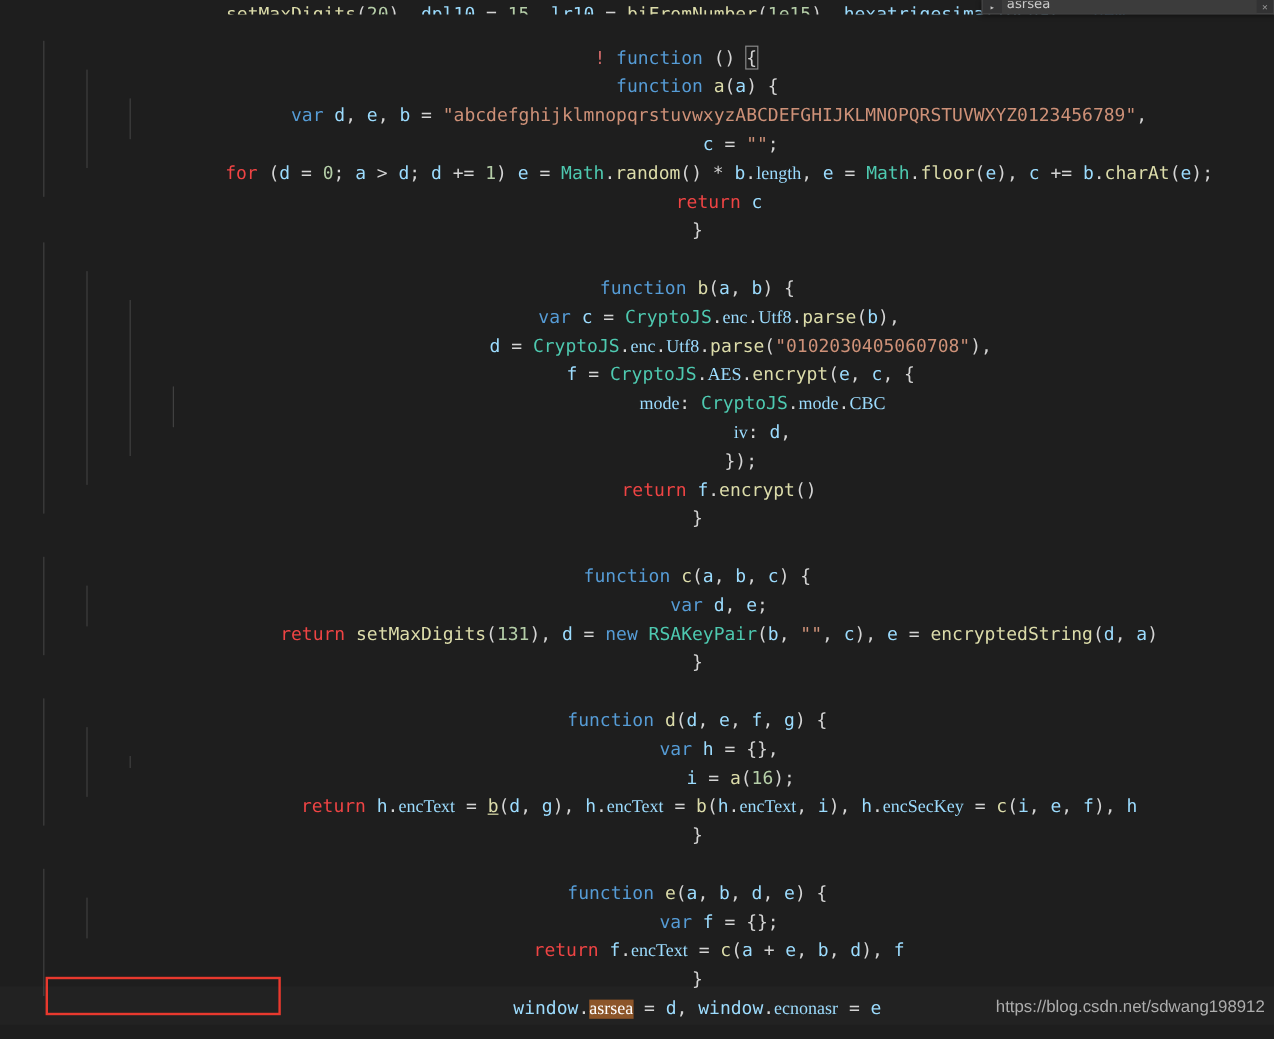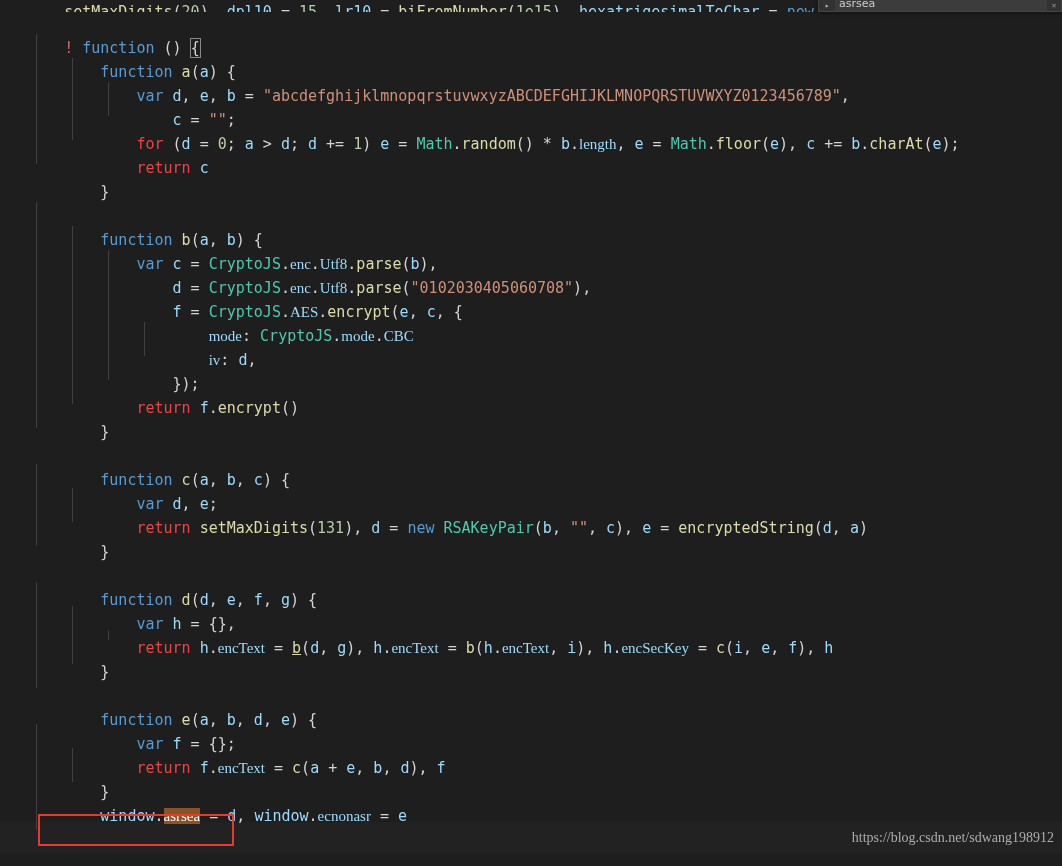--- a/index.html
+++ b/index.html
@@ -84,20 +84,21 @@
 
   
   #code-area {
     position: absolute;
     top: 0;
     left: 0;
     width: 1062px;
     height: 866px;
     padding: 0;
     overflow: hidden;
+    text-align: center;
   }
   .code-line {
     position: relative;
     height: 24px;
     line-height: 24px;
     font-size: 15px;
     white-space: pre;
     font-family: "DejaVu Sans Mono", "Liberation Mono", monospace;
     letter-spacing: 0px;
     padding-left: 10px;
@@ -163,21 +164,21 @@
     z-index: 20;
   }
 
   
   #watermark {
     position: absolute;
     right: 8px;
     bottom: 20px;
     color: #b9b9b9;
     font-size: 14px;
-    font-family: Liberation Serif, serif;
+    font-family: Liberation Sans, sans-serif;
     z-index: 25;
     opacity: 0.92;
   }
 
   
   #bottom-strip {
     position: absolute;
     left: 0;
     right: 0;
     bottom: 12px;
@@ -306,20 +307,23 @@
     <div class="code-line">&nbsp;</div>
 
     <div class="code-line">
       <span class="punc">    </span><span class="kw">function</span> <span class="fn">d</span><span class="punc">(</span><span class="var">d</span><span class="punc">, </span><span class="var">e</span><span class="punc">, </span><span class="var">f</span><span class="punc">, </span><span class="var">g</span><span class="punc">) {</span>
     </div>
 
     <div class="code-line">
       <span class="punc">        </span><span class="kw">var</span> <span class="var">h</span><span class="op"> = </span><span class="punc">{},</span>
     </div>
 
+    <div class="code-line">
+      <span class="punc">            </span><span class="var">i</span><span class="op"> = </span><span class="fn">a</span><span class="punc">(</span><span class="num">16</span><span class="punc">);</span>
+    </div>
 
     <div class="code-line">
       <span class="punc">        </span><span class="ctrl">return</span> <span class="var">h</span><span class="punc">.</span><span class="prop">encText</span><span class="op"> = </span><span class="link">b</span><span class="punc">(</span><span class="var">d</span><span class="punc">, </span><span class="var">g</span><span class="punc">), </span><span class="var">h</span><span class="punc">.</span><span class="prop">encText</span><span class="op"> = </span><span class="fn">b</span><span class="punc">(</span><span class="var">h</span><span class="punc">.</span><span class="prop">encText</span><span class="punc">, </span><span class="var">i</span><span class="punc">), </span><span class="var">h</span><span class="punc">.</span><span class="prop">encSecKey</span><span class="op"> = </span><span class="fn">c</span><span class="punc">(</span><span class="var">i</span><span class="punc">, </span><span class="var">e</span><span class="punc">, </span><span class="var">f</span><span class="punc">), </span><span class="var">h</span>
     </div>
 
     <div class="code-line">
       <span class="punc">    }</span>
     </div>
 
     <div class="code-line">&nbsp;</div>

